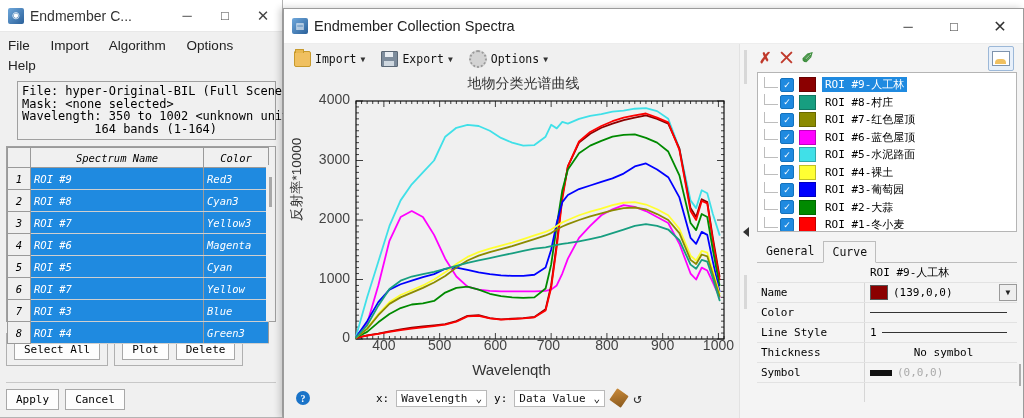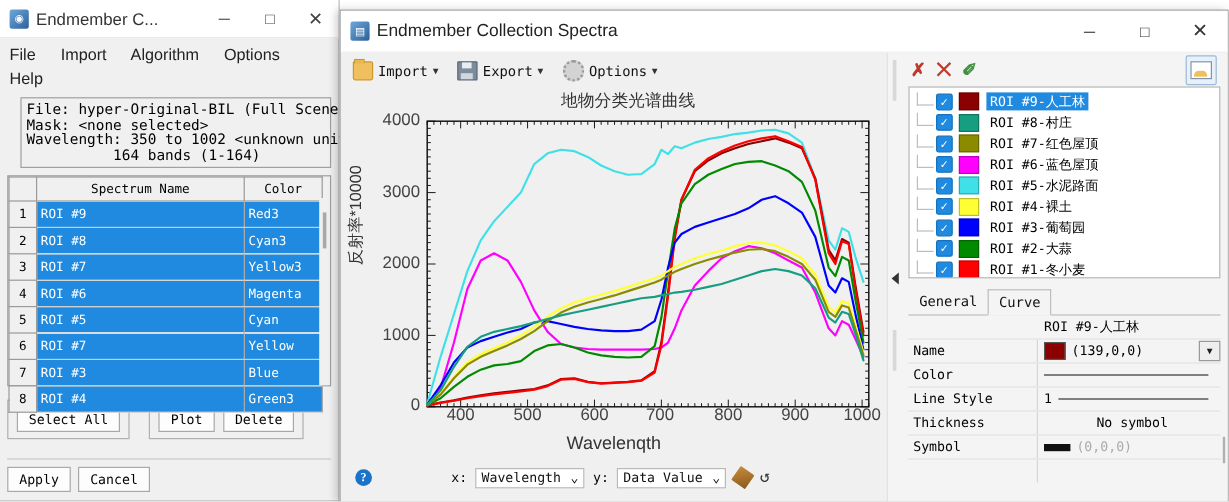--- a/index.html
+++ b/index.html
@@ -43,42 +43,42 @@
     margin:4px 6px 0 17px;background:#f0f0f0;border:1px solid #a0a0a0;
     font-family:"DejaVu Sans Mono", monospace;font-size:12px;color:#000;
     line-height:12.5px;padding:3px 4px 4px 4px;white-space:pre;
   }
   #spec-table-wrap{
     margin:6px 6px 0 6px;border:1px solid #a0a0a0;background:#f0f0f0;
     position:relative;height:176px;box-sizing:border-box;
   }
   table.spec{
     border-collapse:collapse;width:262px;table-layout:fixed;
-    font-family:"DejaVu Sans Mono", monospace;font-size:10.5px;
+    font-family:"DejaVu Sans Mono", monospace;font-size:10.5px;font-style:italic;
   }
   table.spec th{
     background:#f0f0f0;border:1px solid #9a9a9a;height:17px;font-weight:normal;
     color:#000;font-size:10.5px;
   }
   table.spec td{
     height:19px;border-right:1px solid #9a9a9a;border-bottom:1px solid #cfcfcf;
     color:#ffffff;padding-left:3px;overflow:hidden;white-space:nowrap;
   }
   table.spec td.idx{
     background:#f0f0f0;color:#000;text-align:center;padding:0;width:20px;
     border:1px solid #9a9a9a;
   }
   table.spec tr.sel td.nm, table.spec tr.sel td.cl{background:#1f8ae0;}
   .sbar{
     position:absolute;right:1px;top:18px;width:8px;height:156px;background:#f0f0f0;
   }
   .sbar i{display:block;width:3px;height:30px;background:#a8a8a8;margin:12px auto 0;}
   #grip{width:26px;height:3px;background:#b0b0b0;margin:3px auto 0;border-radius:1px;}
   #btn-row{
-    margin:5px 6px 16px 6px;display:flex;gap:16px;
+    margin:5px 6px 16px 6px;display:flex;gap:6px;
   }
   .btngrp{border:1px solid #b0b0b0;padding:5px 7px;display:flex;gap:7px;background:#f0f0f0;}
   .btn{
     background:#fdfdfd;border:1px solid #a8a8a8;padding:3px 9px;
     font-family:"DejaVu Sans Mono", monospace;font-size:11px;color:#000;
   }
   #apply-row{
     margin:6px 6px 0 6px;border-top:1px solid #c8c8c8;padding-top:6px;display:flex;gap:6px;
   }
 
@@ -565,21 +565,21 @@
             <polyline points="72,244.5125 83.15151515151516,238.86 94.30303030303031,229.34 105.45454545454545,221.01 116.60606060606061,215.06 127.75757575757575,211.49 138.9090909090909,210.3 150.06060606060606,207.92000000000002 161.21212121212122,199.59 172.36363636363637,194.82999999999998 183.5151515151515,193.64 194.66666666666666,196.615 205.8181818181818,200.78 216.96969696969697,203.16 228.12121212121212,204.35 239.27272727272728,204.945 250.42424242424244,204.35 261.57575757575756,195.425 267.1515151515151,171.625 272.72727272727275,132.95 278.30303030303025,97.25 283.8787878787879,76.42499999999998 295.030303030303,60.359999999999985 306.1818181818182,52.625 317.3333333333333,47.86500000000001 328.4848484848485,43.70000000000002 339.6363636363636,41.91499999999999 350.7878787878788,41.31999999999999 361.93939393939394,44.890000000000015 373.0909090909091,49.650000000000006 384.24242424242425,58.57500000000002 395.3939393939394,82.375 406.54545454545456,129.97500000000002 412.1212121212121,137.115 417.69696969696975,121.05 423.2727272727273,124.025 428.8484848484849,156.75 435.53939393939396,192.45" fill="none" stroke="#008a00" stroke-width="1.8" stroke-linejoin="round" stroke-linecap="round"></polyline>
             <polyline points="72,244.215 83.15151515151516,228.15 94.30303030303031,209.11 105.45454545454545,196.615 116.60606060606061,191.26 127.75757575757575,187.69 138.9090909090909,184.12 150.06060606060606,181.14499999999998 161.21212121212122,175.79000000000002 172.36363636363637,174.60000000000002 183.5151515151515,176.98000000000002 194.66666666666666,179.36 205.8181818181818,181.14499999999998 216.96969696969697,182.33499999999998 228.12121212121212,182.93 239.27272727272728,182.93 250.42424242424244,181.74 261.57575757575756,174.60000000000002 267.1515151515151,156.75 272.72727272727275,129.97500000000002 278.30303030303025,109.15 283.8787878787879,102.00999999999999 295.030303030303,96.06 306.1818181818182,92.49000000000001 317.3333333333333,88.91999999999999 328.4848484848485,85.35 339.6363636363636,80.59 350.7878787878788,73.45000000000002 361.93939393939394,70.475 373.0909090909091,76.42499999999998 384.24242424242425,84.16 395.3939393939394,104.39000000000001 406.54545454545456,144.85000000000002 412.1212121212121,150.8 417.69696969696975,138.89999999999998 423.2727272727273,141.875 428.8484848484849,168.64999999999998 435.53939393939396,198.4" fill="none" stroke="#0000ff" stroke-width="1.8" stroke-linejoin="round" stroke-linecap="round"></polyline>
             <polyline points="72,244.5125 83.15151515151516,235.29 94.30303030303031,221.01 105.45454545454545,209.11 116.60606060606061,201.97 127.75757575757575,197.21 138.9090909090909,192.45 150.06060606060606,186.5 161.21212121212122,179.36 172.36363636363637,171.03 183.5151515151515,163.89 194.66666666666666,159.13 205.8181818181818,155.56 216.96969696969697,152.58499999999998 228.12121212121212,149.61 239.27272727272728,146.04000000000002 250.42424242424244,142.47 261.57575757575756,138.89999999999998 267.1515151515151,136.51999999999998 272.72727272727275,132.95 278.30303030303025,129.38 283.8787878787879,127 295.030303030303,122.24 306.1818181818182,118.66999999999999 317.3333333333333,115.695 328.4848484848485,112.125 339.6363636363636,109.745 350.7878787878788,109.15 361.93939393939394,111.53 373.0909090909091,116.28999999999999 384.24242424242425,122.24 395.3939393939394,135.925 406.54545454545456,162.7 412.1212121212121,167.45999999999998 417.69696969696975,157.94 423.2727272727273,159.72500000000002 428.8484848484849,177.575 435.53939393939396,200.78" fill="none" stroke="#ffff33" stroke-width="1.8" stroke-linejoin="round" stroke-linecap="round"></polyline>
             <polyline points="72,244.5125 83.15151515151516,235.885 94.30303030303031,222.2 105.45454545454545,210.895 116.60606060606061,204.35 127.75757575757575,199.59 138.9090909090909,194.82999999999998 150.06060606060606,189.475 161.21212121212122,182.93 172.36363636363637,174.60000000000002 183.5151515151515,167.45999999999998 194.66666666666666,162.7 205.8181818181818,159.13 216.96969696969697,156.155 228.12121212121212,153.18 239.27272727272728,149.61 250.42424242424244,146.04000000000002 261.57575757575756,142.47 267.1515151515151,140.09 272.72727272727275,136.51999999999998 278.30303030303025,133.54500000000002 283.8787878787879,131.16500000000002 295.030303030303,127 306.1818181818182,123.42999999999999 317.3333333333333,120.45500000000001 328.4848484848485,117.47999999999999 339.6363636363636,115.1 350.7878787878788,114.505 361.93939393939394,116.28999999999999 373.0909090909091,121.05 384.24242424242425,127 395.3939393939394,140.09 406.54545454545456,166.865 412.1212121212121,171.03 417.69696969696975,161.51 423.2727272727273,163.29500000000002 428.8484848484849,181.14499999999998 435.53939393939396,203.16" fill="none" stroke="#8b8b00" stroke-width="1.8" stroke-linejoin="round" stroke-linecap="round"></polyline>
             <polyline points="72,244.5125 83.15151515151516,232.315 94.30303030303031,212.68 105.45454545454545,196.02 116.60606060606061,187.69 127.75757575757575,183.525 138.9090909090909,181.14499999999998 150.06060606060606,178.765 161.21212121212122,175.79000000000002 172.36363636363637,172.815 183.5151515151515,169.84 194.66666666666666,167.45999999999998 205.8181818181818,165.07999999999998 216.96969696969697,162.7 228.12121212121212,160.32 239.27272727272728,157.94 250.42424242424244,155.56 261.57575757575756,154.37 267.1515151515151,153.18 272.72727272727275,151.99 278.30303030303025,150.8 283.8787878787879,150.20499999999998 295.030303030303,148.42000000000002 306.1818181818182,146.04000000000002 317.3333333333333,143.66 328.4848484848485,140.09 339.6363636363636,136.51999999999998 350.7878787878788,132.95 361.93939393939394,131.16500000000002 373.0909090909091,132.95 384.24242424242425,136.51999999999998 395.3939393939394,147.23000000000002 406.54545454545456,171.625 412.1212121212121,175.79000000000002 417.69696969696975,166.865 423.2727272727273,168.64999999999998 428.8484848484849,185.31 435.53939393939396,207.325" fill="none" stroke="#179e80" stroke-width="1.8" stroke-linejoin="round" stroke-linecap="round"></polyline>
           </svg>
         <div id="xtick-holder" style="position:absolute;left:0;top:244px;width:455px;height:22px;">
             <div class="xtick" style="left: 73.8788px;">400</div>
             <div class="xtick" style="left: 129.636px;">500</div>
             <div class="xtick" style="left: 185.394px;">600</div>
-            <div class="xtick" style="left: 240px;">700</div>
+            <div class="xtick" style="left: 224px; text-align: right;">700</div>
             <div class="xtick" style="left: 296.909px;">800</div>
             <div class="xtick" style="left: 352.667px;">900</div>
             <div class="xtick" style="left: 408.424px;">1000</div>
           </div>
         <div id="xlabel">Wavelenqth</div>
       </div>
 
       <div id="axes-bottom">
         <div class="help-dot">?</div>
         <div style="width:52px"></div>

